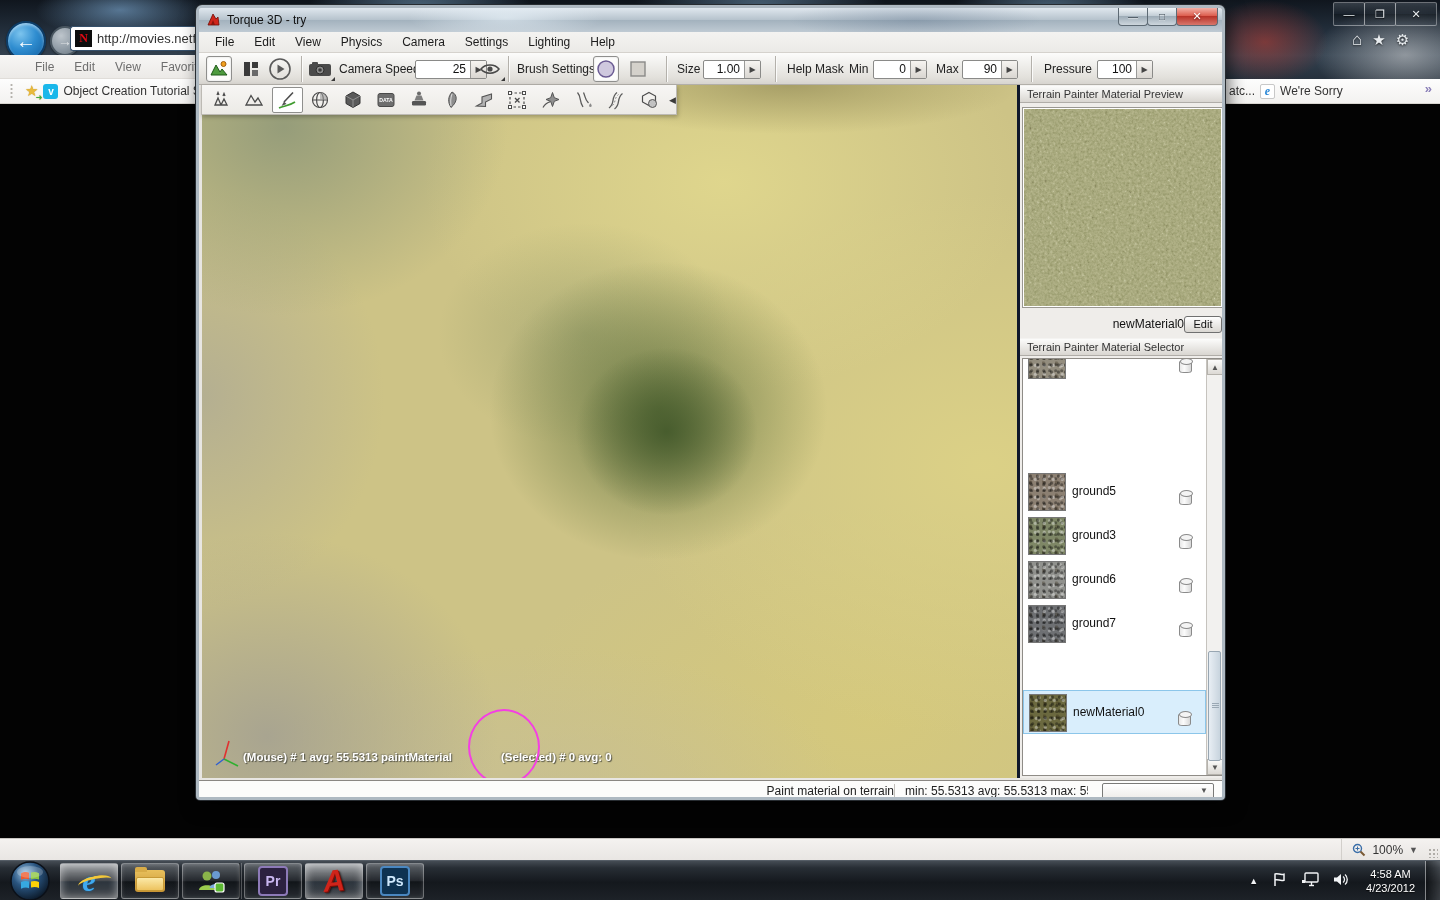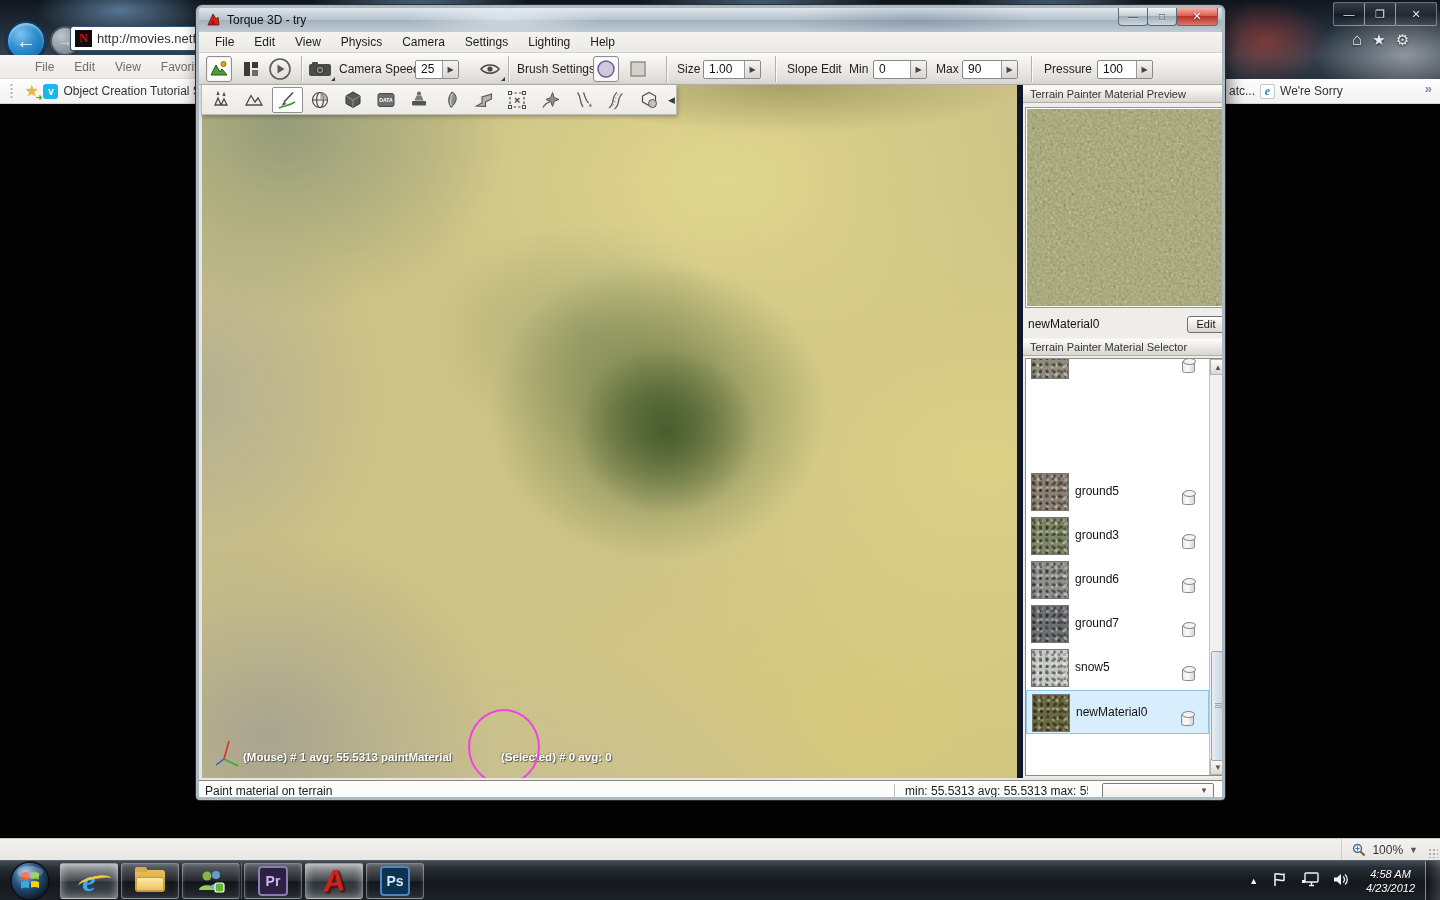--- a/index.html
+++ b/index.html
@@ -63,21 +63,21 @@
 .ie-winbtn { width:32px; height:24px; border:1px solid rgba(255,255,255,.35); border-radius:2px;
   background:linear-gradient(180deg, rgba(120,130,140,.35), rgba(30,38,46,.25) 50%, rgba(10,14,18,.3) 50%, rgba(70,80,90,.25));
   color:#e9edf0; font-size:11px; display:flex; align-items:center; justify-content:center; margin-left:-1px;
   text-shadow:0 1px 1px rgba(0,0,0,.8); }
 .ie-cmds { left:1352px; top:30px; display:flex; gap:10px; align-items:center; }
 .ie-cmd { color:#e8ecef; font-size:17px; text-shadow:0 1px 2px rgba(0,0,0,.7); }
 
 
 .tq-win { left:196px; top:5px; width:1029px; height:795px;
   border:3px solid #aeb9c2; border-radius:6px 6px 4px 4px;
-  box-shadow:0 0 0 1px #272c31, 3px 6px 18px rgba(0,0,0,.6); background:#e8e6e2; overflow:hidden; }
+  box-shadow:0 0 0 1px #272c31, 3px 6px 18px rgba(0,0,0,.6); background:#e8e6e2; overflow:hidden;text-align:right; }
 .tq-title { left:0; top:0; width:1023px; height:24px;
   background:
    radial-gradient(180px 30px at 70% 50%, rgba(60,85,115,.25), transparent 70%),
    radial-gradient(140px 30px at 30% 40%, rgba(235,245,252,.6), transparent 70%),
    linear-gradient(180deg,#dfe7ee,#b5c2cc 50%,#a3b2be 51%,#bfcad3);
   display:flex; align-items:center; padding-left:6px; gap:6px; }
 .tq-title-text { font-size:12px; color:#111; }
 .tq-logo { width:16px; height:16px; }
 .tq-winbtns { position:absolute; right:4px; top:0; display:flex; }
 .tq-winbtn { width:30px; height:18px; border:1px solid #5d6a74; border-top:none; margin-left:-1px;
@@ -126,21 +126,21 @@
    radial-gradient(330px 70px at 72% 0%, rgba(152,144,92,.75), rgba(152,144,92,0) 70%),
    radial-gradient(430px 300px at 64% 14%, rgba(226,217,142,.85), rgba(226,217,142,0) 70%),
    radial-gradient(520px 390px at 96% 55%, rgba(223,212,134,.8), rgba(223,212,134,0) 70%),
    radial-gradient(520px 310px at 82% 92%, rgba(215,202,122,.8), rgba(215,202,122,0) 70%); }
 .vp-text { position:absolute; font-size:11.5px; font-weight:bold; color:#fff;
   text-shadow:1px 1px 1px rgba(70,70,60,.9), -1px -1px 1px rgba(90,90,80,.4); white-space:nowrap; }
 .brush-circle { position:absolute; left:266px; top:624px; width:72px; height:76px;
   border:2px solid #f43fe3; border-radius:50%; }
 
 
-.tq-panel { left:818px; top:77px; width:205px; height:693px; background:#efedea; border-left:6px solid #0f172a; }
+.tq-panel { left:818px; top:77px; width:205px; height:693px; background:#efedea; border-left:3px solid #0f172a; }
 .panel-hdr { width:100%; height:18px; background:linear-gradient(180deg,#fcfcfb,#d9d6d1);
   border-bottom:1px solid #b0ada8; border-top:1px solid #f4f3f1;
   font-size:11px; color:#333; display:flex; align-items:center; padding-left:7px; }
 .preview-wrap { position:absolute; left:2px; top:22px; width:201px; height:201px; background:#fff; border:1px solid #9a9792; }
 .preview-tex { position:absolute; inset:1px; overflow:hidden; }
 .name-row { position:absolute; left:0; top:228px; width:205px; height:22px; display:flex; align-items:center; padding:0 3px 0 5px; }
 .mat-name { font-size:12px; color:#111; flex:1; }
 .edit-btn { width:38px; height:17px; border:1px solid #707070; border-radius:3px;
   background:linear-gradient(180deg,#fefefe,#dad7d2); font-size:11px; color:#111;
   display:flex; align-items:center; justify-content:center; }
@@ -212,21 +212,21 @@
 .ie-e::after { content:""; position:absolute; left:-4px; top:10px; width:34px; height:10px;
   border-top:3px solid #f3c83a; border-radius:50%; transform:rotate(-12deg); }
 .pr-ic { width:30px; height:30px; border-radius:4px; background:#2c2140; border:2px solid #8d7ab8;
   color:#c9b6f0; font-size:14px; font-weight:bold; display:flex; align-items:center; justify-content:center; }
 .ps-ic { width:30px; height:30px; border-radius:4px; background:#0e3251; border:2px solid #4a87c0;
   color:#cfe8fc; font-size:14px; font-weight:bold; display:flex; align-items:center; justify-content:center; }
 .torque-a { font-size:30px; font-weight:bold; font-style:italic; color:#cf241a; line-height:1;
   text-shadow:1px 1px 0 #7a0f08, 2px 2px 2px rgba(0,0,0,.6); transform:rotate(-6deg); }
 .tray { position:absolute; right:0; top:0; height:40px; display:flex; align-items:center; }
 .tray-ic { color:#f0f2f4; margin:0 7px; text-shadow:0 1px 1px rgba(0,0,0,.7); }
-.clock { text-align:center; color:#fff; font-size:11px; line-height:14px; margin:0 10px; text-shadow:0 1px 1px rgba(0,0,0,.8);font-style:italic; }
+.clock { text-align:center; color:#fff; font-size:11px; line-height:14px; margin:0 10px; text-shadow:0 1px 1px rgba(0,0,0,.8); }
 .show-desktop { width:15px; height:40px; border-left:1px solid rgba(255,255,255,.4);
   background:linear-gradient(90deg, rgba(0,0,0,.3), rgba(255,255,255,.12)); }
 .start-orb { position:absolute; left:8px; top:-2px; width:44px; height:44px; }
 svg text { font-family:"Liberation Sans", sans-serif; }
 </style>
 </head>
 <body>
 
 <svg width="0" height="0" style="position:absolute">
 <defs>
@@ -357,21 +357,21 @@
             <circle cx="12" cy="9" r="4" fill="#8d8d8d" stroke="#2e2e2e"></circle>
             <circle cx="12" cy="9" r="1.8" fill="#3a3a3a"></circle>
           </svg>
           <span class="corner-caret"></span>
         </div>
       </div>
       <div class="tb" style="left:140px">
           <span class="tb-label">Camera Speed</span>
         </div>
       <div class="tb" style="left:216px; top:6px; height:20px">
-        <div class="spin" style="width:44px">
+        <div class="spin" style="width:72px">
           <span class="spin-val">25</span>
           <span class="spin-btn">▶</span>
         </div>
       </div>
       <div class="tb" style="left:278px">
         <div class="tb-btn">
           <svg width="22" height="14" viewBox="0 0 22 14">
             <path d="M2 7 C6 1.5 16 1.5 20 7 C16 12.5 6 12.5 2 7 Z" fill="none" stroke="#4a4a4a" stroke-width="1.5"></path>
             <circle cx="11" cy="7" r="2.6" fill="#4a4a4a"></circle>
           </svg>
@@ -401,21 +401,21 @@
           <span class="tb-label">Size</span>
         </div>
       <div class="tb" style="left:504px; top:6px; height:20px">
         <div class="spin" style="width:58px">
           <span class="spin-val">1.00</span>
           <span class="spin-btn">▶</span>
         </div>
       </div>
       <div class="tb-sep" style="left:576px"></div>
       <div class="tb" style="left:588px">
-          <span class="tb-label">Slope Edit</span>
+          <span class="tb-label">Help Mask</span>
         </div>
       <div class="tb" style="left:650px">
           <span class="tb-label">Min</span>
         </div>
       <div class="tb" style="left:674px; top:6px; height:20px">
         <div class="spin" style="width:54px">
           <span class="spin-val">0</span>
           <span class="spin-btn">▶</span>
         </div>
       </div>
@@ -591,27 +591,20 @@
               <div class="tex" style="background-color: rgb(144, 145, 141);"></div>
             </div>
           <span class="mat-label">ground6</span>
           <span class="trash"></span>
         </div>
         <div class="mat-row" style="top:243px">
           <div class="thumb">
               <div class="tex" style="background-color: rgb(110, 112, 115);"></div>
             </div>
           <span class="mat-label">ground7</span>
-          <span class="trash"></span>
-        </div>
-        <div class="mat-row" style="top:287px">
-          <div class="thumb">
-              <div class="tex" style="background-color: rgb(198, 200, 196);"></div>
-            </div>
-          <span class="mat-label">snow5</span>
           <span class="trash"></span>
         </div>
         <div class="mat-row sel" style="top:331px">
           <div class="thumb">
               <div class="tex" style="background-color: rgb(107, 105, 63);"></div>
             </div>
           <span class="mat-label">newMaterial0</span>
           <span class="trash"></span>
         </div>
         <div class="scrollbar">

